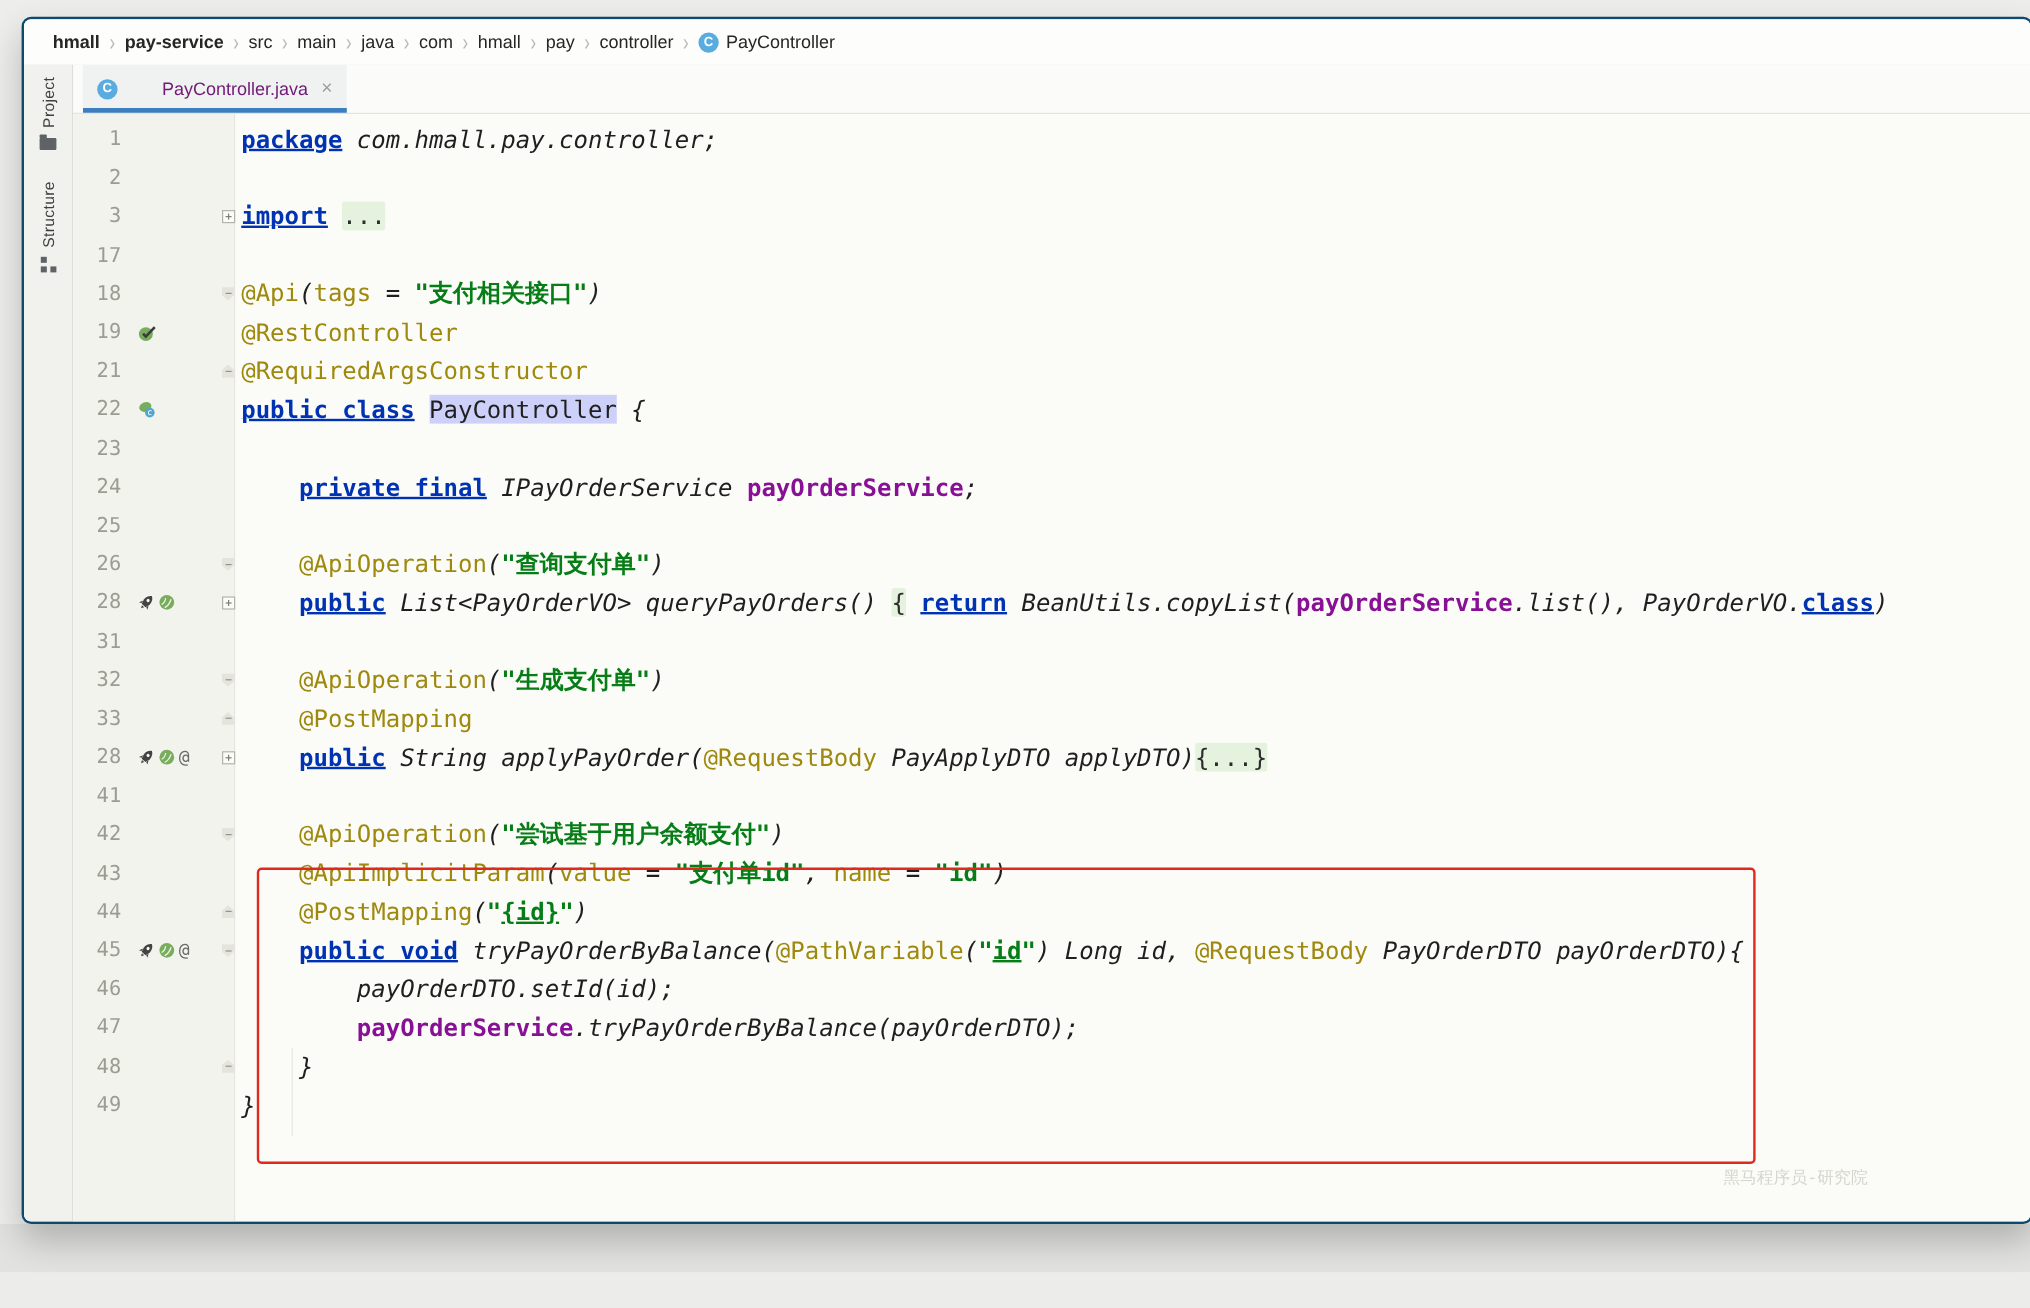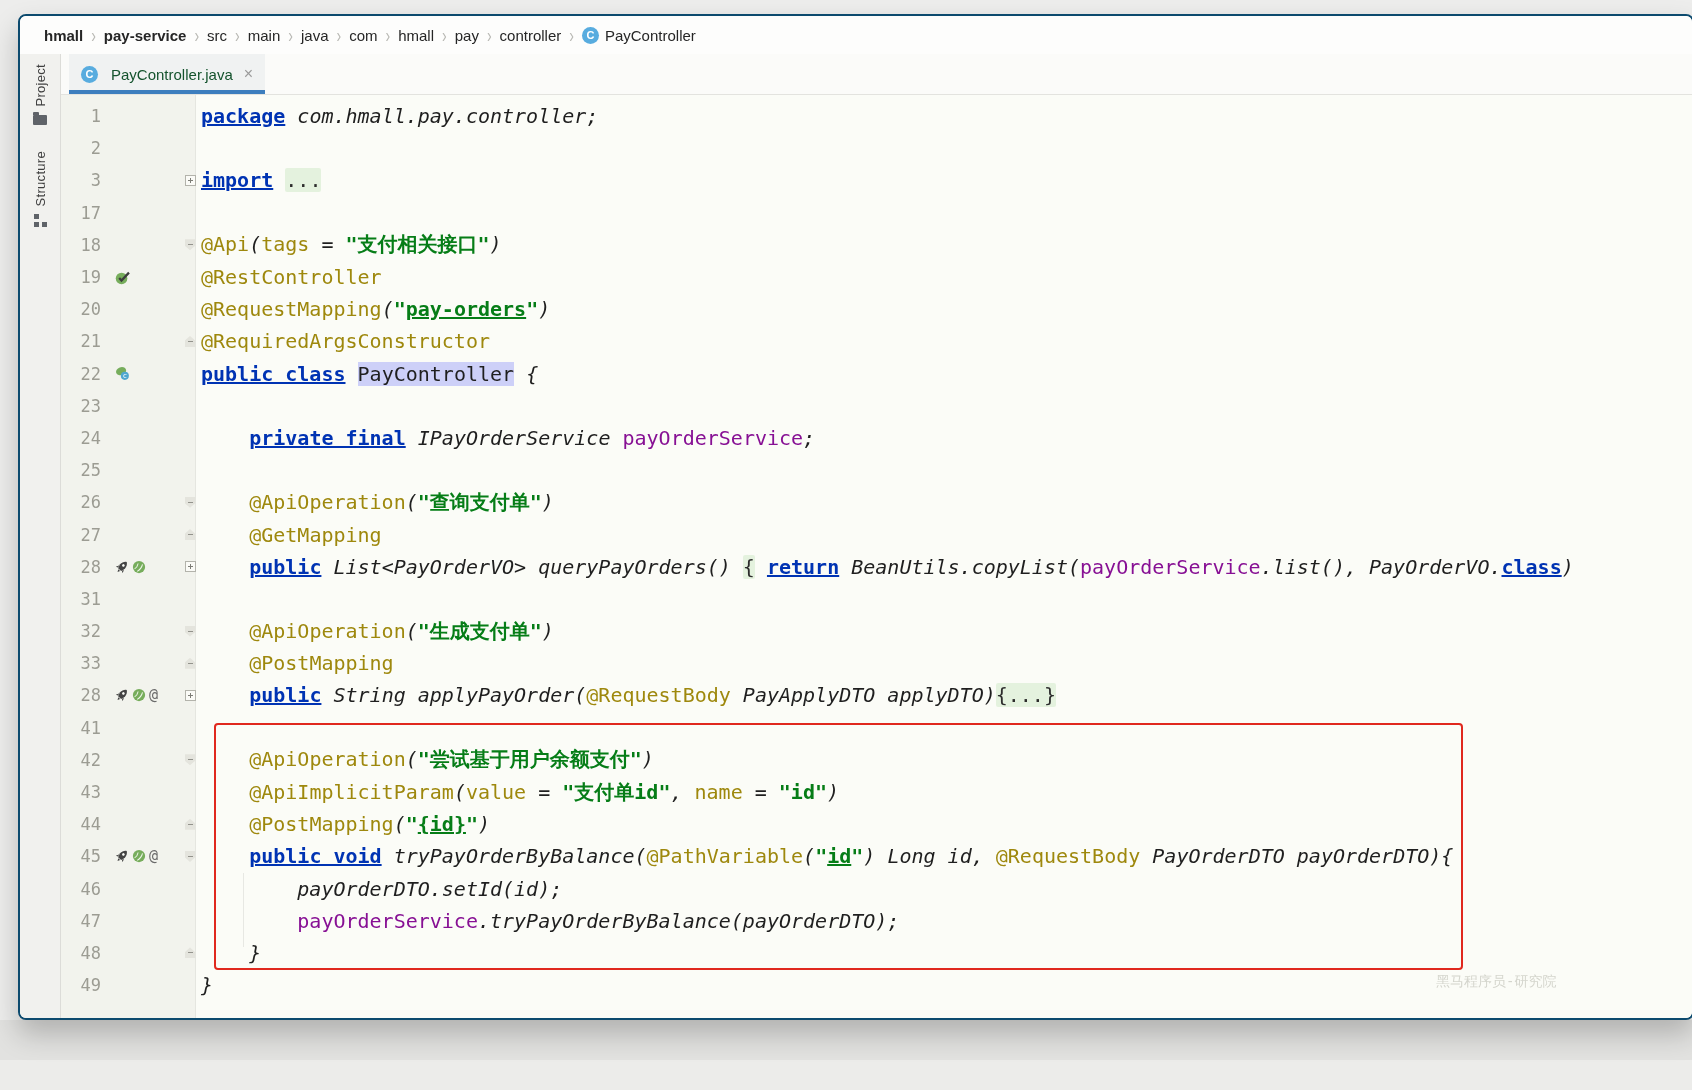--- a/index.html
+++ b/index.html
@@ -43,39 +43,39 @@
   .icon-structure{width:13px;height:13px;position:relative;}
   .icon-structure::before{content:"";position:absolute;left:0;top:0;width:5px;height:5px;background:#5f6368;}
   .icon-structure::after{content:"";position:absolute;left:0;top:8px;width:5px;height:5px;background:#5f6368;box-shadow:8px 0 0 #5f6368;}
   .main{flex:1;min-width:0;display:flex;flex-direction:column;}
   
   .tabbar{height:40px;flex:none;background:#fbfbf9;border-bottom:1px solid #e3e3df;display:flex;padding-left:8px;}
   .tab{
     display:flex;align-items:center;gap:7px;padding:0 12px;background:#f0f2f2;
     box-shadow:inset 0 -4px 0 var(--c-tabline,#3d7ebe);cursor:default;
   }
-  .tab-label{font-size:15px;color:#14532d;white-space:nowrap;}
+  .tab-label{font-size:15px;color:#701a75;white-space:nowrap;margin-left:24px;}
   .tab-close{font-size:16px;color:#9a9a9a;margin-left:4px;line-height:1;}
   
   .editor{flex:1;position:relative;overflow:hidden;background:#fbfcf7;
     font-family:"DejaVu Sans Mono", monospace;font-size:20px;}
   .gutterbg{position:absolute;left:0;top:0;bottom:0;width:134px;background:#f2f3ed;border-right:1px solid rgba(0,0,0,.05);}
   .lines{position:absolute;inset:0;padding-top:5px;}
   .row{height:32.2px;display:flex;align-items:center;}
   .lnum{width:40px;flex:none;text-align:right;padding-right:6px;font-size:17px;color:#9c9c93;}
   .licons{width:64px;flex:none;padding-left:8px;display:flex;align-items:center;gap:3px;}
   .licons svg{display:block;}
   .lfold{width:22px;flex:none;display:flex;align-items:center;justify-content:center;}
   .lcode{white-space:pre;flex:none;color:#1f1f1f;}
   .tk-p{color:#1f1f1f;font-style:italic;}
   .tk-kw{color:var(--c-kw,#0033b3);font-weight:bold;text-decoration:underline;}
   .tk-ann{color:var(--c-ann,#9e880d);}
   .tk-str{color:var(--c-str,#067d17);font-weight:bold;}
   .tk-strl{color:var(--c-str,#067d17);font-weight:bold;text-decoration:underline;}
-  .tk-field{color:var(--c-field,#871094);font-weight:normal;}
+  .tk-field{color:var(--c-field,#871094);font-weight:bold;}
   .tk-it{color:#1f1f1f;font-style:italic;}
   .tk-fold{background:var(--c-foldbg,#e4f2de);color:#2c2c2c;border-radius:2px;}
   .tk-hl{background:#cdd0f8;}
   
   .fm{width:11px;height:11px;position:relative;}
   .fm-plus{border:1px solid #b3b3ab;background:#fbfbf7;box-sizing:border-box;}
   .fm-plus::before{content:"";position:absolute;left:2px;top:4px;width:5px;height:1px;background:#7e7e77;}
   .fm-plus::after{content:"";position:absolute;left:4px;top:2px;width:1px;height:5px;background:#7e7e77;}
   .fm-down{background:#e4e4dd;clip-path:polygon(0 0,100% 0,100% 55%,50% 100%,0 55%);}
   .fm-up{background:#e4e4dd;clip-path:polygon(50% 0,100% 45%,100% 100%,0 100%,0 45%);}
@@ -201,26 +201,20 @@
                   <svg width="15" height="15" viewBox="0 0 16 16">
                     <circle cx="7" cy="9" r="6.2" fill="#77ad5c"></circle>
                     <path d="M4.5 8.6l2.4 2.6 8-8.4" stroke="#3c3c3c" stroke-width="2.4" fill="none"></path>
                   </svg>
                 </span>
               </div>
               <div class="lfold"></div>
               <div class="lcode"><span class="tk-ann">@RestController</span></div>
             </div>
             <div class="row">
-              <div class="lnum">20</div>
-              <div class="licons"></div>
-              <div class="lfold"></div>
-              <div class="lcode"><span class="tk-ann">@RequestMapping</span><span class="tk-p">(</span><span class="tk-str">"</span><span class="tk-strl">pay-orders</span><span class="tk-str">"</span><span class="tk-p">)</span></div>
-            </div>
-            <div class="row">
               <div class="lnum">21</div>
               <div class="licons"></div>
               <div class="lfold">
                 <div class="fm fm-up"></div>
               </div>
               <div class="lcode"><span class="tk-ann">@RequiredArgsConstructor</span></div>
             </div>
             <div class="row">
               <div class="lnum">22</div>
               <div class="licons">
@@ -255,28 +249,20 @@
             </div>
             <div class="row">
               <div class="lnum">26</div>
               <div class="licons"></div>
               <div class="lfold">
                 <div class="fm fm-down"></div>
               </div>
               <div class="lcode"><span class="tk-p">    </span><span class="tk-ann">@ApiOperation</span><span class="tk-p">(</span><span class="tk-str">"查询支付单"</span><span class="tk-p">)</span></div>
             </div>
             <div class="row">
-              <div class="lnum">27</div>
-              <div class="licons"></div>
-              <div class="lfold">
-                <div class="fm fm-up"></div>
-              </div>
-              <div class="lcode"><span class="tk-p">    </span><span class="tk-ann">@GetMapping</span></div>
-            </div>
-            <div class="row">
               <div class="lnum">28</div>
               <div class="licons">
                 <span>
                   <svg width="14" height="14" viewBox="0 0 16 16" style="transform:rotate(42deg)">
                     <path fill="#434343" d="M8 0c2.5 1.6 3.7 4.2 3.7 7.2L10.4 12H5.6L4.3 7.2C4.3 4.2 5.5 1.6 8 0z"></path>
                     <circle cx="8" cy="5.6" r="1.5" fill="#fbfcf7"></circle>
                     <path fill="#434343" d="M4.6 8.5 2.6 12.6l2.4-1.1zM11.4 8.5l2 4.1-2.4-1.1zM6.6 12.8h2.8L8 15.6z"></path>
                   </svg>
                 </span>
                 <span>

